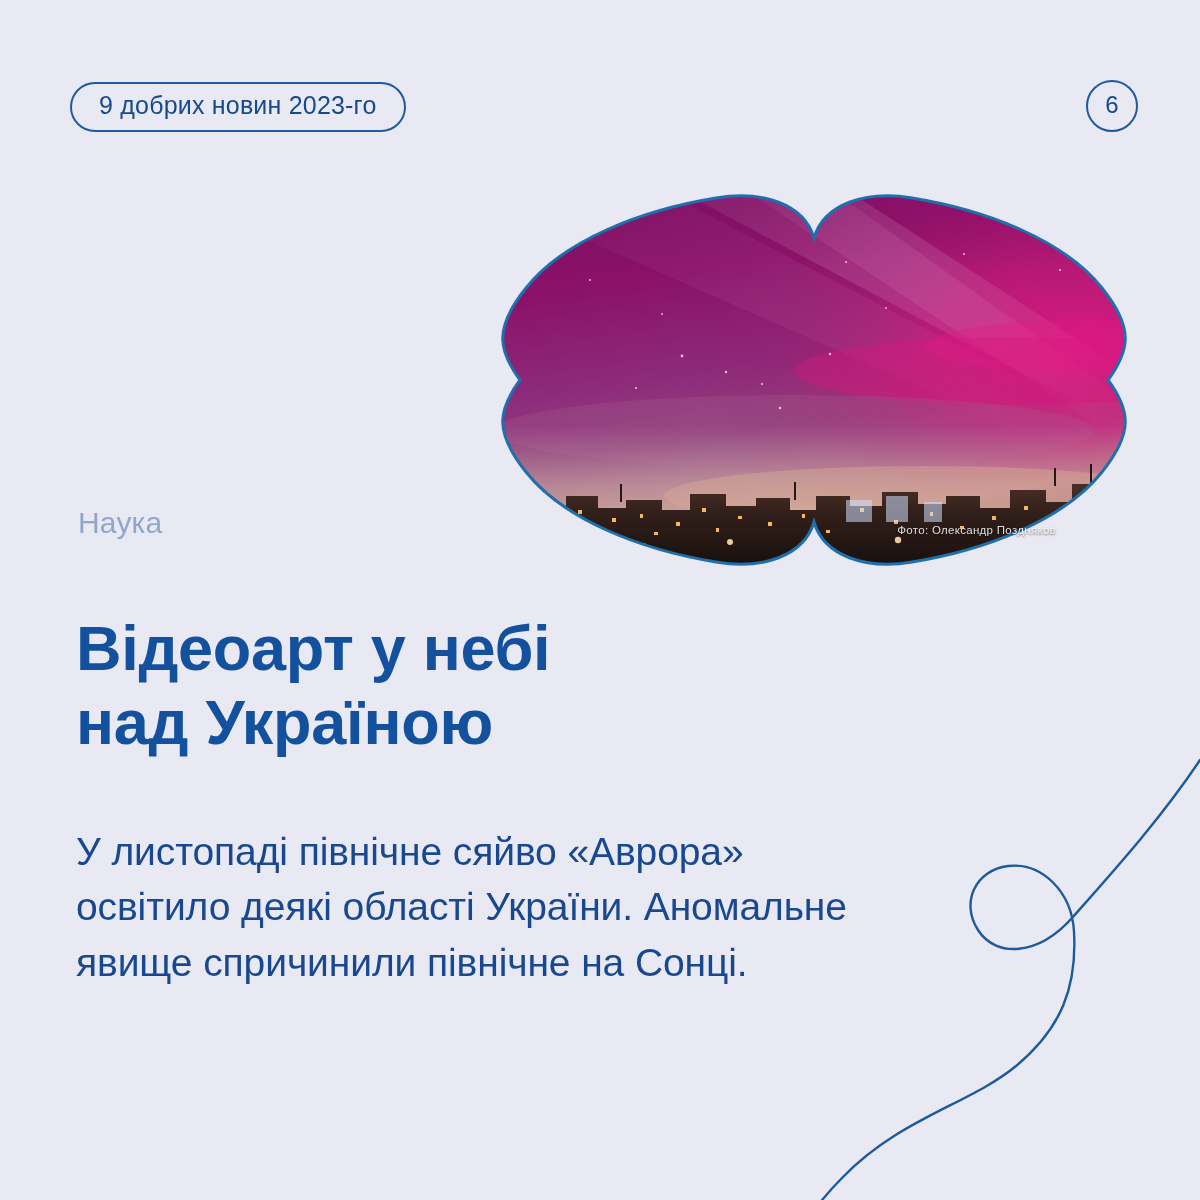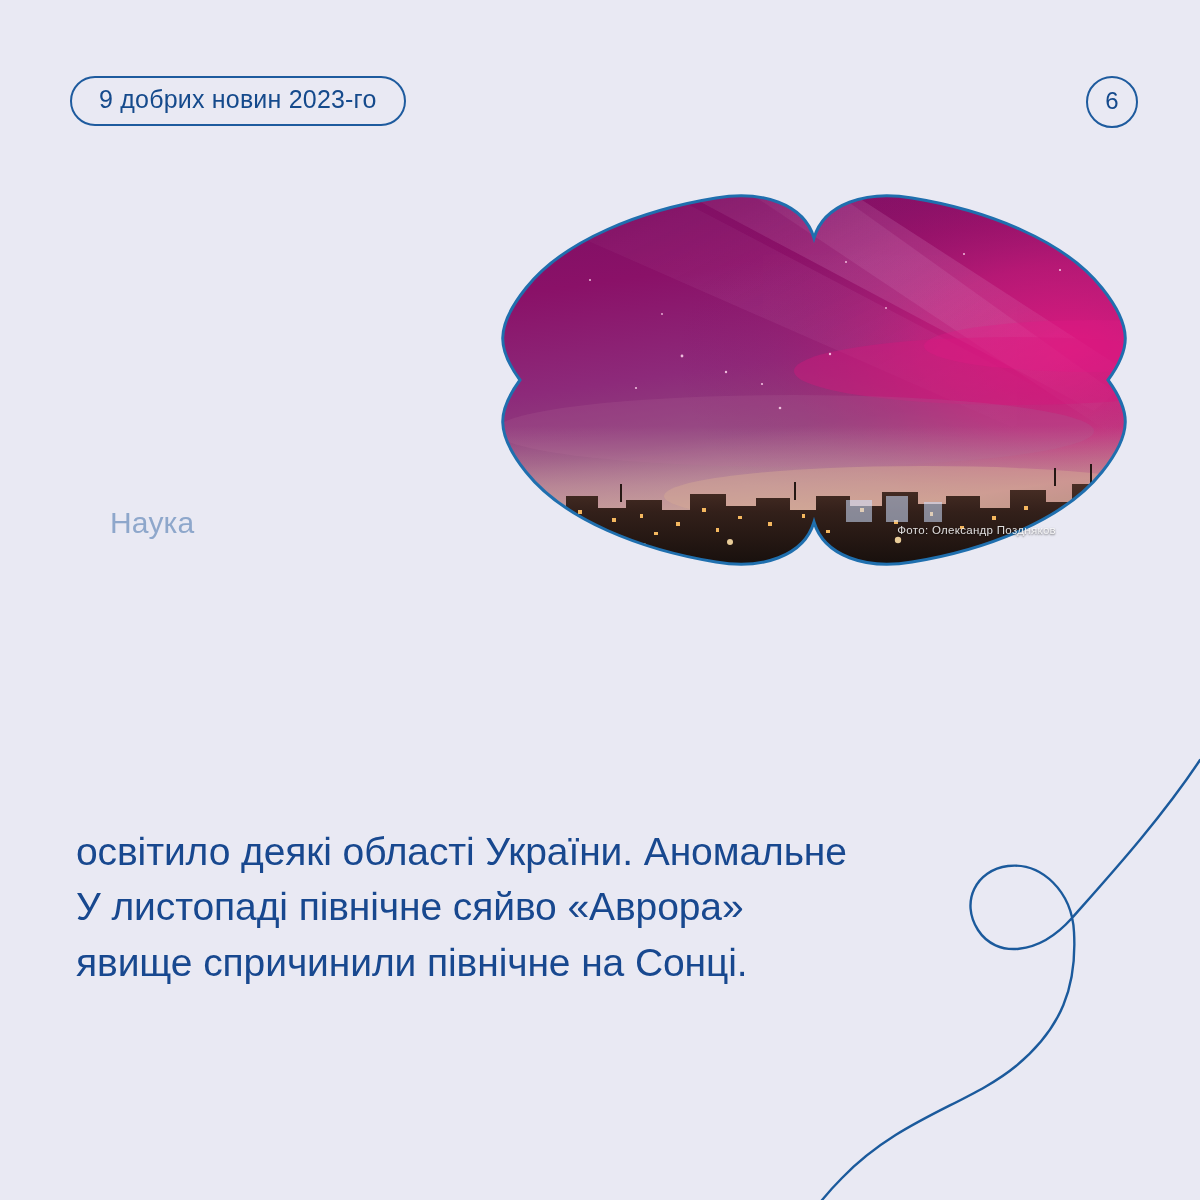--- a/index.html
+++ b/index.html
@@ -27,21 +27,21 @@
   }
 
   
   .header {
     position: absolute;
     top: 76px;
     left: 70px;
     right: 62px;
     height: 56px;
     display: flex;
-    align-items: flex-start;
+    align-items: flex-end;
     justify-content: space-between;
   }
 
   .series-pill {
     display: inline-flex;
     align-items: center;
     justify-content: center;
     height: 50px;
     padding: 0 27px 3px 27px;
     border: 2.5px solid #1e5b9e;
@@ -100,21 +100,20 @@
 
   
   .category {
     position: absolute;
     left: 78px;
     top: 506px;
     font-size: 30px;
     color: #8ea7cb;
     letter-spacing: 0.2px;
     line-height: 1.1;
-    margin-left: 32px;
   }
 
   .headline {
     position: absolute;
     left: 76px;
     top: 612px;
     width: 620px;
     margin: 0;
     font-size: 63px;
     font-weight: 700;
@@ -322,24 +321,28 @@
                C 4 154, 0 132, 32 92
                C 70 44, 148 14, 222 2
                C 268 -6, 310 8, 320 42 Z" fill="none" stroke="#1f6fae" stroke-width="3"></path>
     </svg>
 
     <div class="photo-credit">Фото: Олександр Поздняков</div>
   </div>
 
   <div class="category">Наука</div>
 
+  <h1 class="headline">
+    <span class="ln">Відеоарт у небі</span>
+    <span class="ln">над Україною</span>
+  </h1>
 
   <p class="body-copy">
+    <span class="ln">У листопаді північне сяйво «Аврора»</span>
     <span class="ln">освітило деякі області України. Аномальне</span>
-    <span class="ln">У листопаді північне сяйво «Аврора»</span>
     <span class="ln">явище спричинили північне на Сонці.</span>
   </p>
 
   <div class="squiggle">
     <svg viewBox="0 0 420 420">
       <path d="M 420 -20
                C 380 40, 330 95, 292 138
                C 258 176, 216 178, 198 150
                C 180 122, 196 90, 228 86
                C 262 82, 292 112, 294 152

